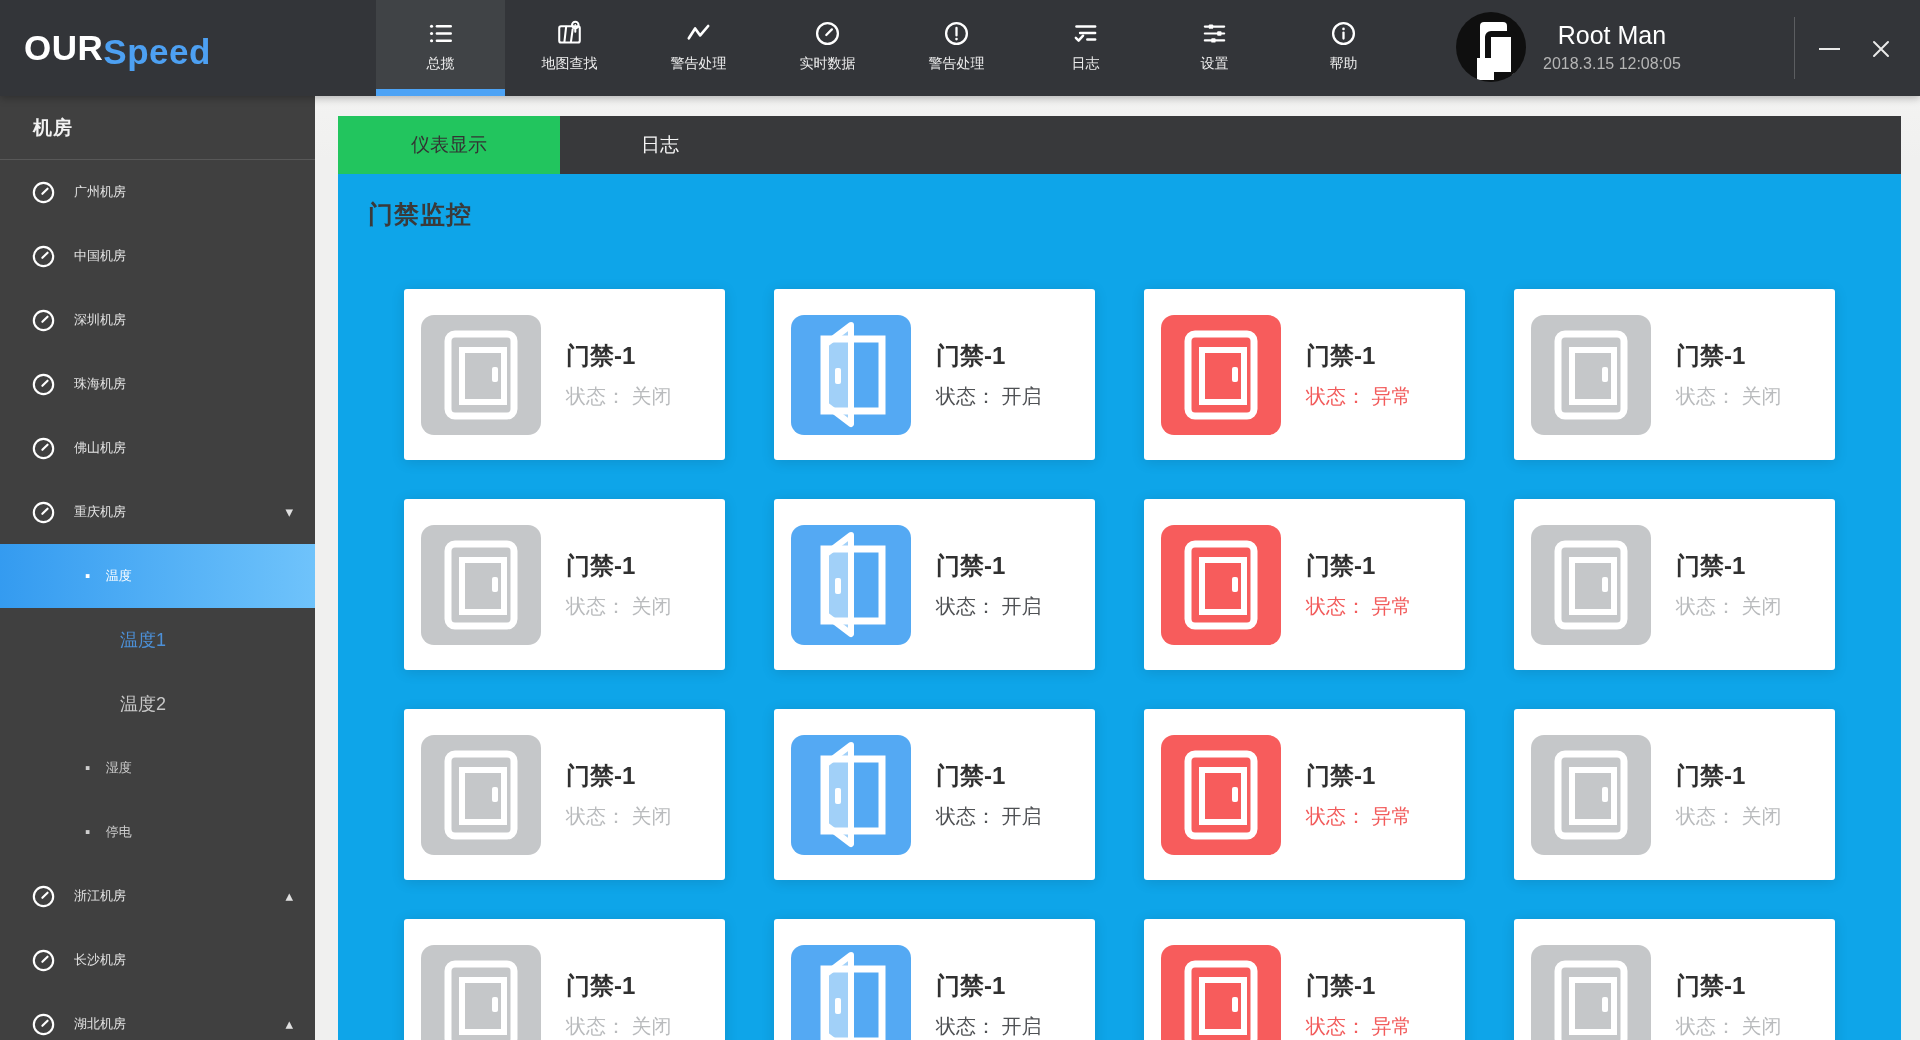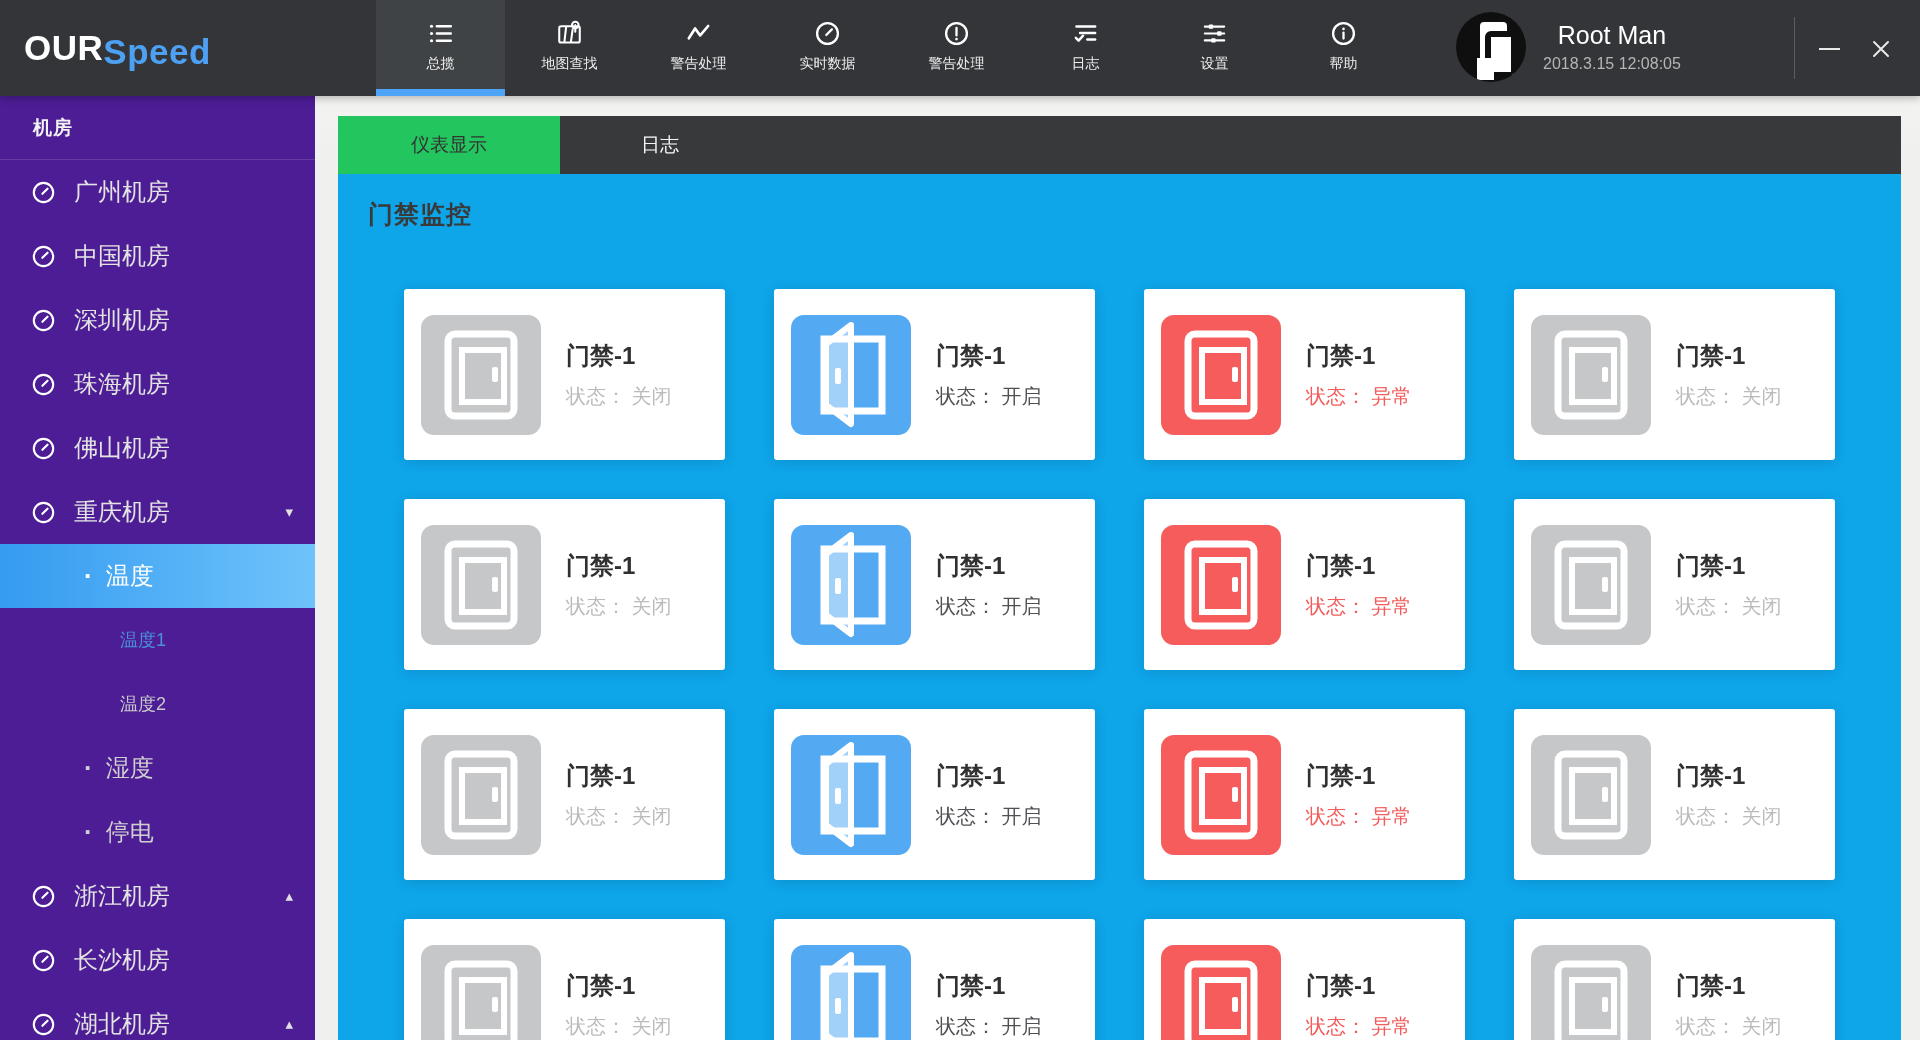--- a/index.html
+++ b/index.html
@@ -27,26 +27,26 @@
   .udate { color:#b5b5b5; font-size:16px; margin-top:5px; }
   .win-sep { position:absolute; left:1794px; top:17px; width:1px; height:62px; background:#5c5e61; }
   .win-btn { position:absolute; top:36px; width:34px; height:26px; display:flex;
     align-items:center; justify-content:center; cursor:pointer; }
   .win-min { left:1812px; }
   .win-close { left:1864px; }
   .minus-shape { width:21px; height:2px; background:#e9e9e9; }
 
   
   .sidebar { position:absolute; left:0; top:96px; width:315px; height:944px;
-    background:#4c1d95; overflow:hidden; }
+    background:#404040; overflow:hidden; }
   .sb-header { height:64px; display:flex; align-items:center; padding-left:33px;
     color:#f2f2f2; font-size:19px; font-weight:bold; letter-spacing:1px;
     border-bottom:1px solid rgba(255,255,255,.13); }
   .sb-list { list-style:none; }
-  .s-item { height:64px; display:flex; align-items:center; font-size:24px;
+  .s-item { height:64px; display:flex; align-items:center; font-size:13px;
     color:#e3e3e3; cursor:pointer; }
   .s-item .gico { width:27px; height:27px; margin:0 17px 0 30px; flex:0 0 auto; }
   .s-item .arr { margin-left:auto; margin-right:22px; font-size:15px; color:#e0e0e0; }
   .arr-down::after { content:"▾"; }
   .arr-up::after { content:"▴"; }
   .s-sub { padding-left:84px; color:#cfcfcf; }
   .s-sub::before { content:"·"; font-size:26px; font-weight:bold; margin-right:13px; }
   .s-sub.selected { background:linear-gradient(90deg,#349bf0 0,#6fc3fb 100%); color:#fff; }
   .s-subsub { padding-left:120px; color:#c9c9c9; font-size:18px; }
   .s-subsub.blue { color:#4c90d8; }

